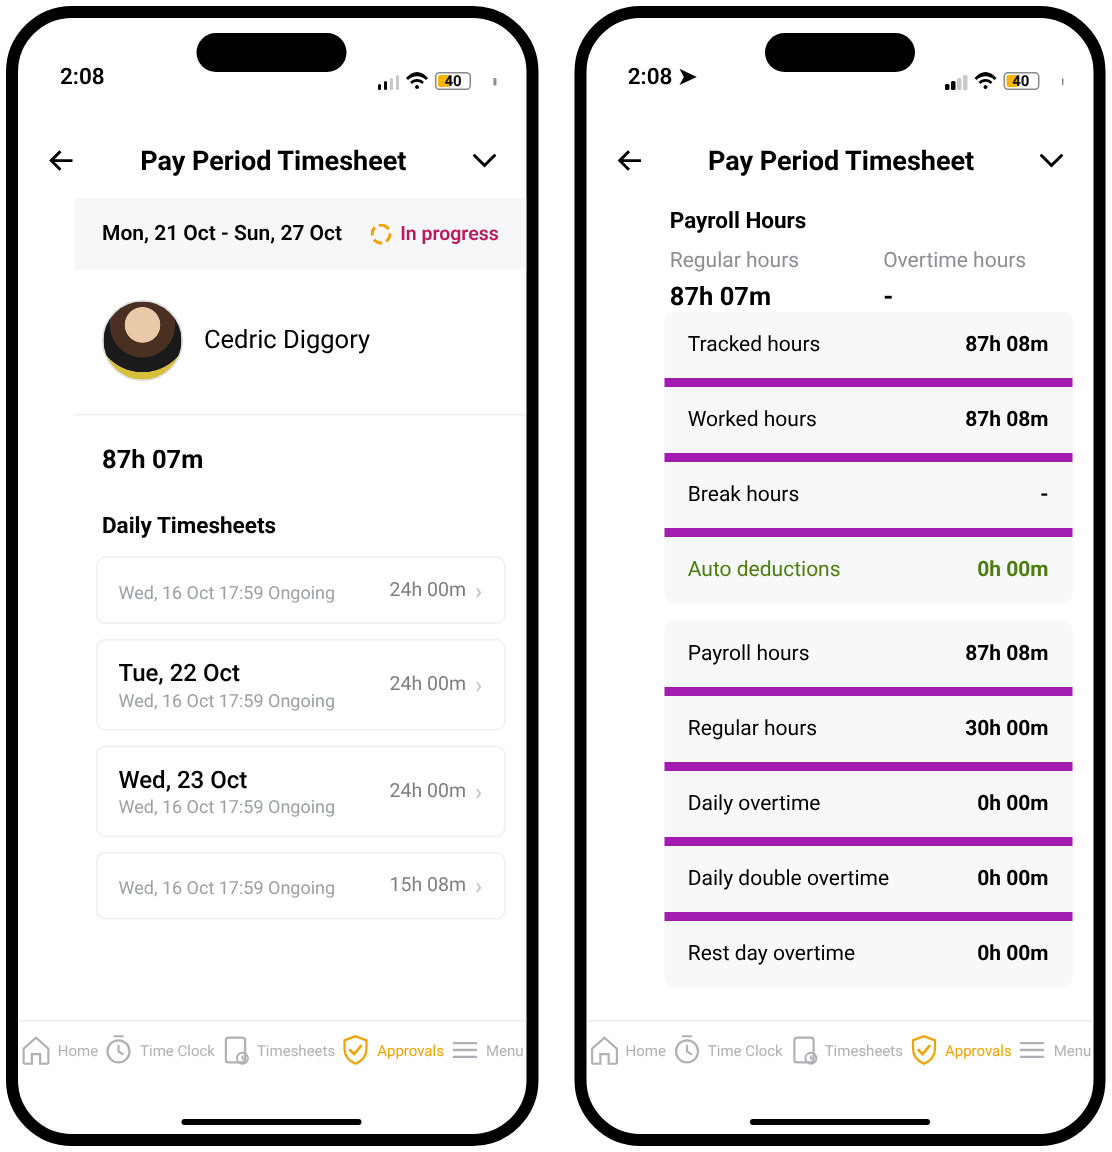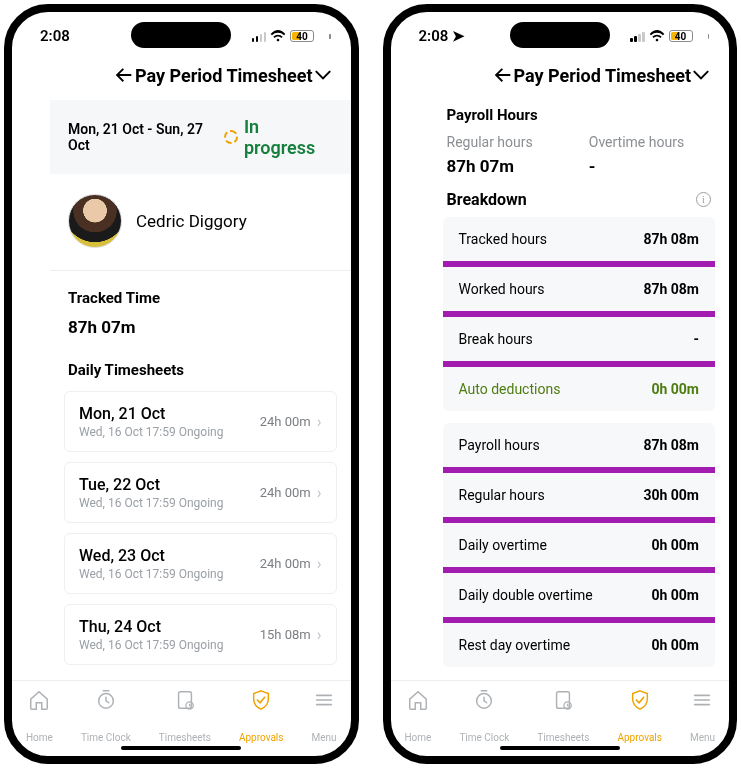--- a/index.html
+++ b/index.html
@@ -25,21 +25,21 @@
   .notch {
     position: absolute;
     top: 10px; left: 50%; transform: translateX(-50%);
     width: 100px; height: 26px;
     background: #000; border-radius: 14px;
     z-index: 10;
   }
   .statusbar {
     height: 48px;
     display: flex;
-    align-items: center;
+    align-items: flex-end;
     justify-content: space-between;
     padding: 0 20px 0 28px;
     font-weight: 600;
     font-size: 15px;
   }
   .status-right { display: flex; align-items: center; gap: 4px; }
   .signal { display: flex; align-items: flex-end; gap: 1.5px; height: 11px; }
   .signal span { width: 2.5px; background: #000; border-radius: 1px; }
   .signal span:nth-child(1){height:4px}
   .signal span:nth-child(2){height:6px}
@@ -51,33 +51,34 @@
   }
   .battery-body {
     width:24px;height:12px;border:1px solid #8b8b8b;border-radius:3px;
     padding:1px; position:relative;
   }
   .battery-fill { height:100%; width:40%; background:#f7b500; border-radius:1.5px; }
   .battery-tip { width:1.5px;height:5px;background:#8b8b8b;border-radius:0 1px 1px 0; }
   .battery-num { position:absolute; inset:0; font-size:10px; font-weight:700; display:flex;align-items:center;justify-content:center; }
 
   .navbar {
-    display:flex; align-items:center; justify-content:flex-end;
+    display:flex; align-items:center; justify-content:space-between;
     padding: 4px 18px 14px 18px;
+    margin-top: 32px;
   }
   .nav-title { font-size:18px; font-weight:700; }
   .content { flex:1; overflow:hidden; display:flex; flex-direction:column;margin-left:38px; }
 
   .date-banner {
     background:#f6f7f8;
     padding:16px 18px;
     display:flex; justify-content:space-between; align-items:center;
     font-size:14px; font-weight:600;
   }
-  .progress { color:#15803d; display:flex; align-items:center; gap:6px; font-weight:600; font-size:18px;}
+  .progress { color:#be185d; display:flex; align-items:center; gap:6px; font-weight:600; font-size:13px;}
   .progress-ic { width:14px;height:14px;border:2px dashed #f0a300;border-radius:50%; }
 
   .employee {
     display:flex; align-items:center; gap:14px;
     padding:20px 18px 22px 18px;
     border-bottom:1px solid #eee;
   }
   .avatar {
     width:54px;height:54px;border-radius:50%;
     background: radial-gradient(circle at 50% 30%, #e9c9a8 0 26%, #4a3022 27% 48%, #1a1a1a 49% 70%, #d8bf3a 71% 100%);
@@ -115,21 +116,21 @@
   .brk-row:last-child{border-bottom:none;}
   .brk-val { font-weight:700; }
   .dim { color:#4d7c0f;gap:46px; }
 
   .tabbar {
     height:76px; border-top:1px solid #eee;
     display:flex; justify-content:space-around; align-items:flex-start;
     padding-top:8px;
     position:relative;
   }
-  .tab { display:flex; flex-direction:column; align-items:center; gap:19px; font-size:10px; color:#aeb2b6; }
+  .tab { display:flex; flex-direction:row; align-items:center; gap:3px; font-size:10px; color:#aeb2b6; }
   .tab.active { color:#f0a300; }
   .tab-ic { width:22px;height:22px; }
   .homebar { position:absolute; bottom:6px; left:50%; transform:translateX(-50%); width:120px;height:4px;background:#000;border-radius:3px;}
 
   .loc-arrow { display:inline-block; transform:rotate(0deg); }
 </style>
 </head>
 <body>
 
 <div class="phone">
@@ -175,32 +176,30 @@
         <span>In progress</span>
       </span>
     </div>
 
     <div class="employee">
       <div class="avatar"></div>
       <span class="employee-name">Cedric Diggory</span>
     </div>
 
     <div class="section">
-      <div class="sec-head">Tracked Time</div>
       <div class="big">87h 07m</div>
     </div>
 
     <div class="section" style="padding-bottom:2px">
       <div class="sec-head">Daily Timesheets</div>
     </div>
 
     <div class="list" id="daily-list">
         <div class="list-item">
     <div>
-      <div class="li-date">Mon, 21 Oct</div>
       <div class="li-sub">Wed, 16 Oct 17:59 Ongoing</div>
     </div>
     <div class="li-right">
       <span>24h 00m</span>
       <span class="chev">›</span>
     </div>
         </div>
         <div class="list-item">
     <div>
       <div class="li-date">Tue, 22 Oct</div>
@@ -216,21 +215,20 @@
       <div class="li-date">Wed, 23 Oct</div>
       <div class="li-sub">Wed, 16 Oct 17:59 Ongoing</div>
     </div>
     <div class="li-right">
       <span>24h 00m</span>
       <span class="chev">›</span>
     </div>
         </div>
         <div class="list-item">
     <div>
-      <div class="li-date">Thu, 24 Oct</div>
       <div class="li-sub">Wed, 16 Oct 17:59 Ongoing</div>
     </div>
     <div class="li-right">
       <span>15h 08m</span>
       <span class="chev">›</span>
     </div>
         </div>
       </div>
   </div>
 
@@ -312,24 +310,20 @@
     <div class="section" style="padding-top:6px;padding-bottom:0">
       <div class="sec-head">Payroll Hours</div>
     </div>
     <div class="pay-grid">
       <div class="muted">Regular hours</div>
       <div class="muted">Overtime hours</div>
       <div class="big">87h 07m</div>
       <div class="big">-</div>
     </div>
 
-    <div class="brk-head">
-      <span>Breakdown</span>
-      <span class="info-ic">i</span>
-    </div>
 
     <div class="brk-list" id="brk1">
         <div class="brk-row">
           <span>Tracked hours</span>
           <span class="brk-val">87h 08m</span>
         </div>
         <div class="brk-row">
           <span>Worked hours</span>
           <span class="brk-val">87h 08m</span>
         </div>

